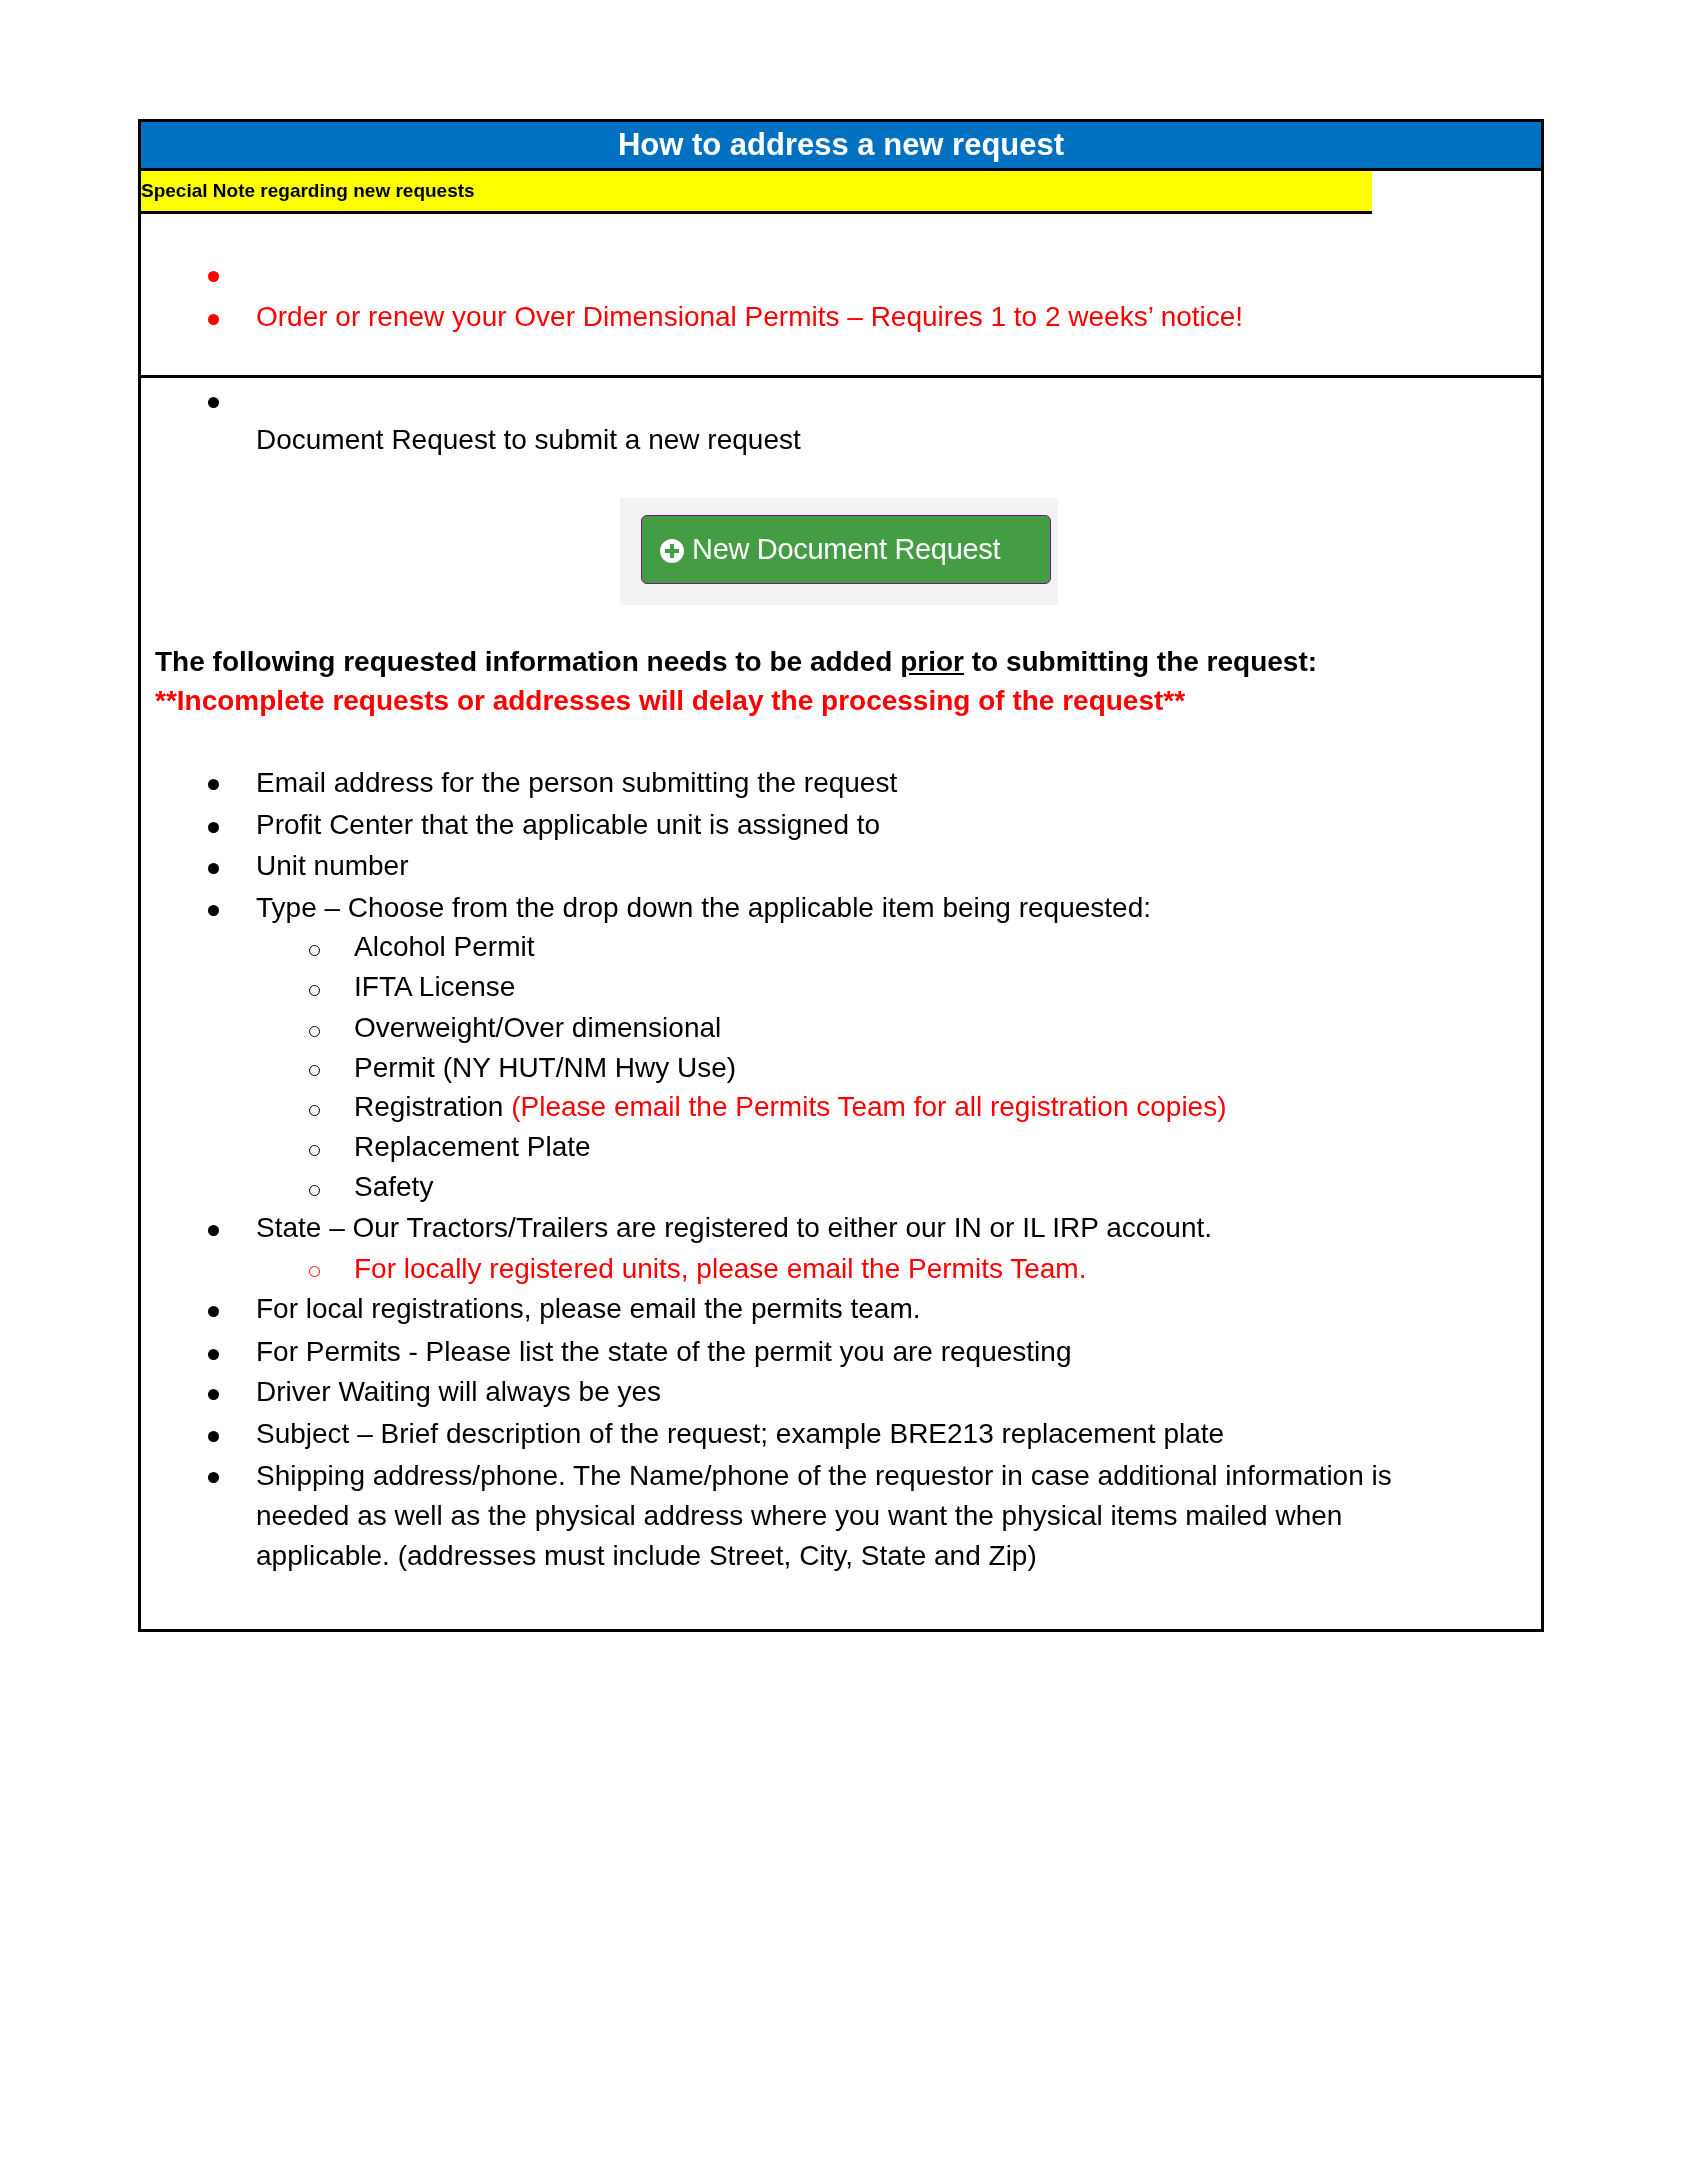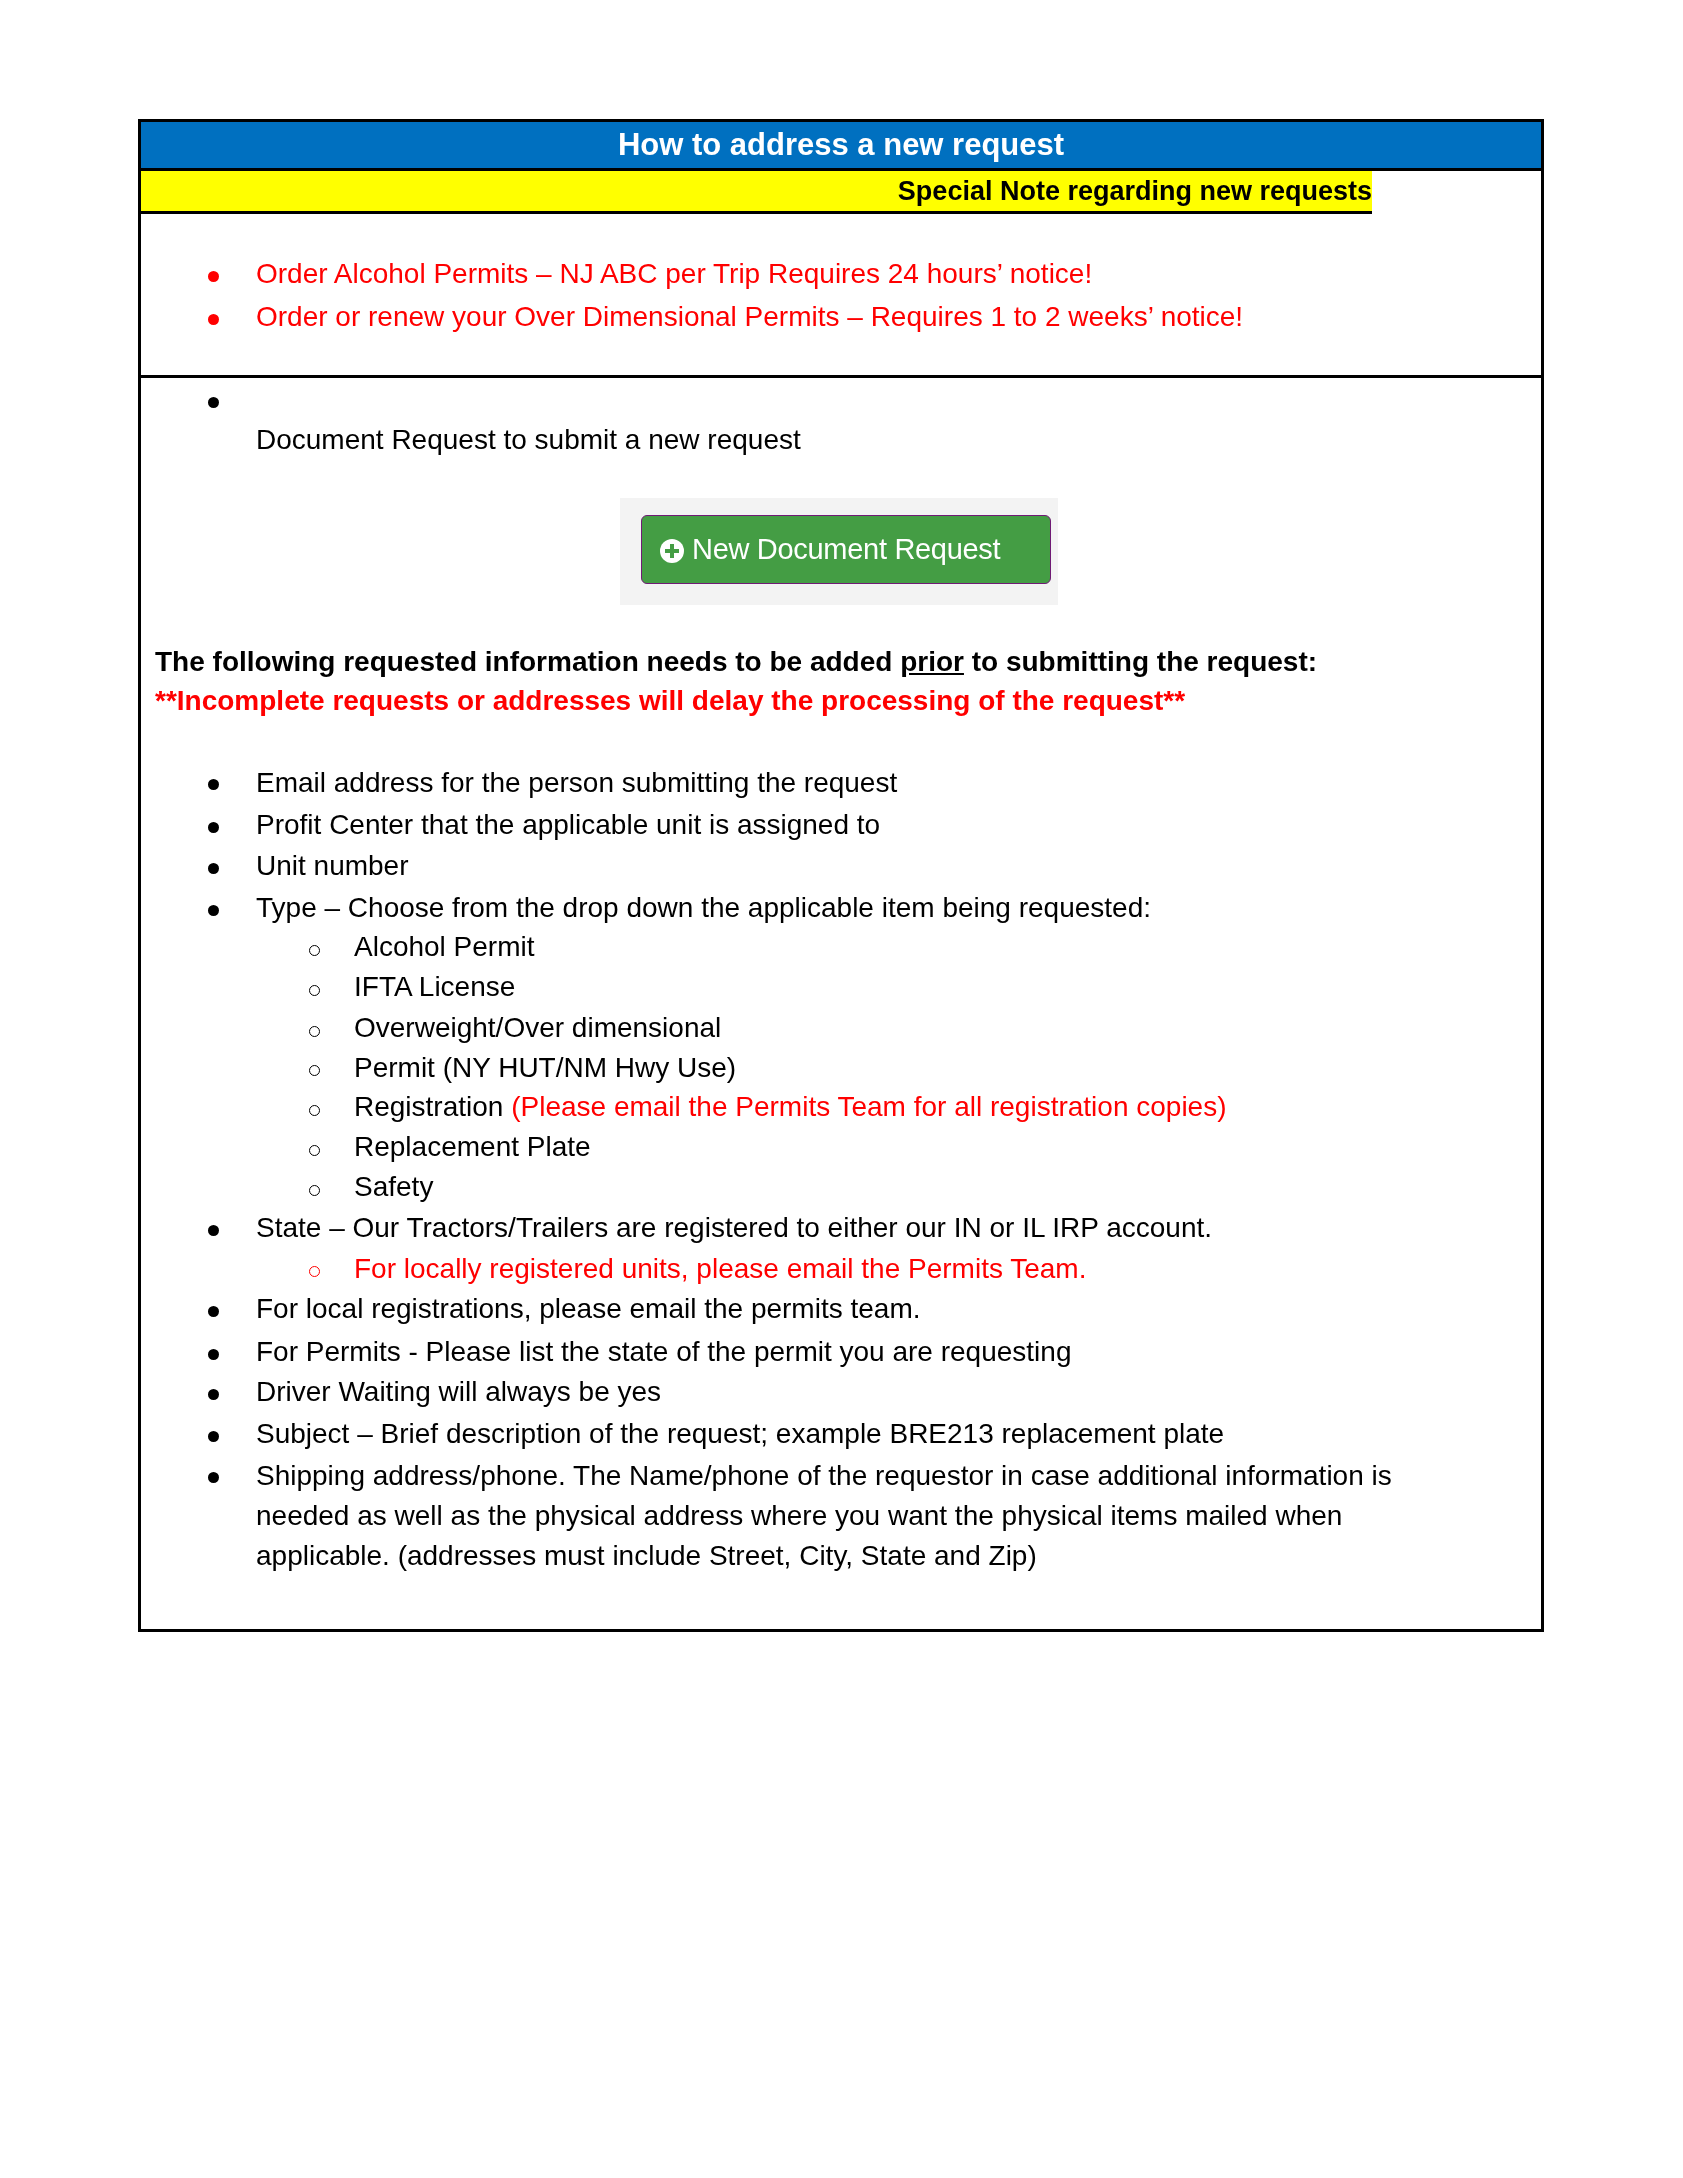--- a/index.html
+++ b/index.html
@@ -5,21 +5,21 @@
   html, body { margin:0; padding:0; background:#ffffff; }
   body { width:1683px; height:2178px; position:relative; overflow:hidden;
          font-family:"Liberation Sans", sans-serif; color:#000; }
   .frame { position:absolute; left:138px; top:119px; width:1400px; height:1507px;
            border:3px solid #000; }
   .title-bar { position:absolute; left:0; top:0; width:1400px; height:46px;
                background:#0070C0; border-bottom:3px solid #000; color:#fff;
                font-weight:bold; font-size:31px; text-align:center; line-height:46px; }
   .note-bar { position:absolute; left:0; top:49px; width:1231px; height:40px;
               background:#FFFF00; border-bottom:3px solid #000;
-              font-weight:bold; font-size:27px; text-align:right; line-height:40px; }
+              font-weight:bold; font-size:19px; text-align:left; line-height:40px; }
   .sep { position:absolute; left:0; top:253px; width:1400px; height:3px; background:#000; }
   .line { position:absolute; font-size:28px; white-space:nowrap; line-height:40px; }
   .red { color:#FF0000; }
   .bullet { position:absolute; width:11px; height:11px; border-radius:50%; background:#000; }
   .bullet.red-b { background:#FF0000; }
   .circ { position:absolute; width:11px; height:11px; border-radius:50%;
           border:1.5px solid #000; box-sizing:border-box; background:transparent; }
   .circ.red-c { border-color:#FF0000; }
   .btn-wrap { position:absolute; left:479px; top:376px; width:438px; height:107px; background:#f3f3f3; }
   .btn { position:absolute; left:21px; top:17px; width:410px; height:69px;
@@ -33,21 +33,20 @@
   u { }
 </style>
 </head>
 <body>
 
 <div class="frame">
   <div class="title-bar">How to address a new request</div>
   <div class="note-bar">Special Note regarding new requests</div>
 
   <span class="bullet red-b" style="left:67px;top:149px;"></span>
-  <div class="line red" style="left:115px;top:132px;">Order Alcohol Permits – NJ ABC per Trip Requires 24 hours’ notice!</div>
   <span class="bullet red-b" style="left:67px;top:192px;"></span>
   <div class="line red" style="left:115px;top:175px;">Order or renew your Over Dimensional Permits – Requires 1 to 2 weeks’ notice!</div>
 
   <div class="sep"></div>
 
   <span class="bullet" style="left:67px;top:275px;"></span>
   <div class="line" style="left:115px;top:298px;">Document Request to submit a new request</div>
 
   <div class="btn-wrap">
     <div class="btn">

